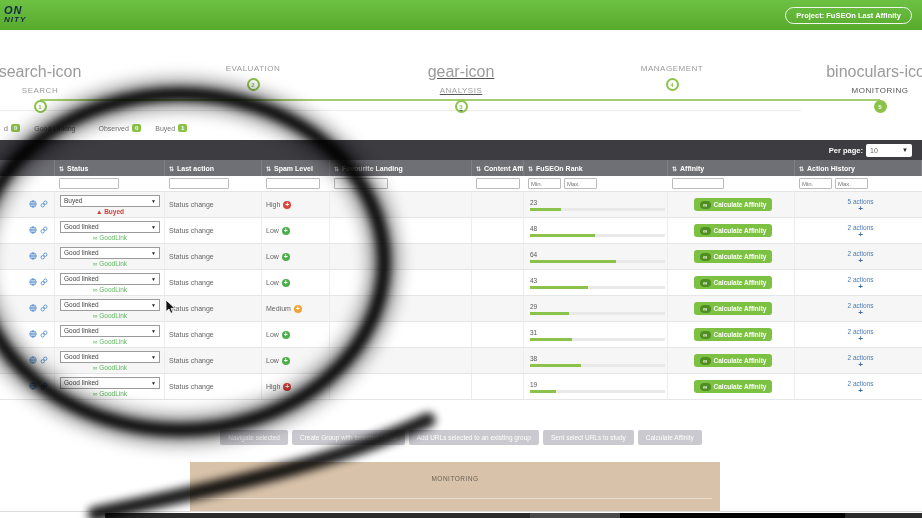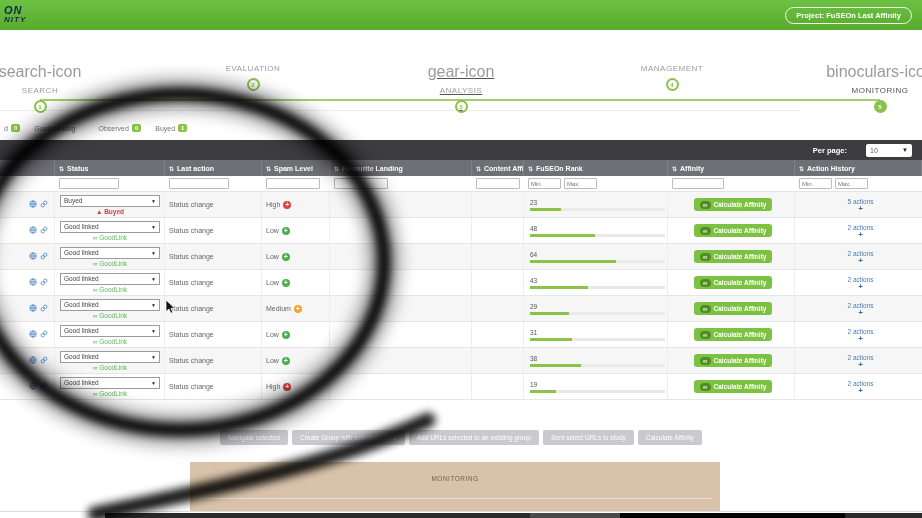--- a/index.html
+++ b/index.html
@@ -37,21 +37,21 @@
           gap:14px; align-items:center; }
   .tag { display:flex; align-items:center; gap:3px; font-size:7px; color:#777; }
   .tag-badge { background:#8bc34a; color:#fff; font-size:6px; font-weight:bold;
                border-radius:2px; padding:1px 3px; min-width:5px; text-align:center; }
   .tag-badge:empty { visibility:hidden; }
 
   
   .perpage-bar { position:absolute; left:0; top:140px; width:922px; height:20px;
                  background:#3c3c41; display:flex; align-items:center;
                  justify-content:flex-end; }
-  .perpage-label { color:#fff; font-size:7.5px; font-weight:bold; margin-right:19px; }
+  .perpage-label { color:#fff; font-size:7.5px; font-weight:bold; margin-right:3px; }
   .perpage-select { width:46px; height:13px; background:#fff; border-radius:2px;
                     margin-right:10px; display:flex; align-items:center;
                     justify-content:space-between; padding:0 4px; font-size:7px;
                     color:#666; }
   .perpage-select .arr { font-size:6px; color:#222; }
 
   .grid-row { display:grid;
     grid-template-columns:55px 110px 97px 68px 142px 52px 144px 127px 127px; }
   .thead { position:absolute; left:0; top:160px; width:922px; height:16px;
            background:#6f6f76; }

